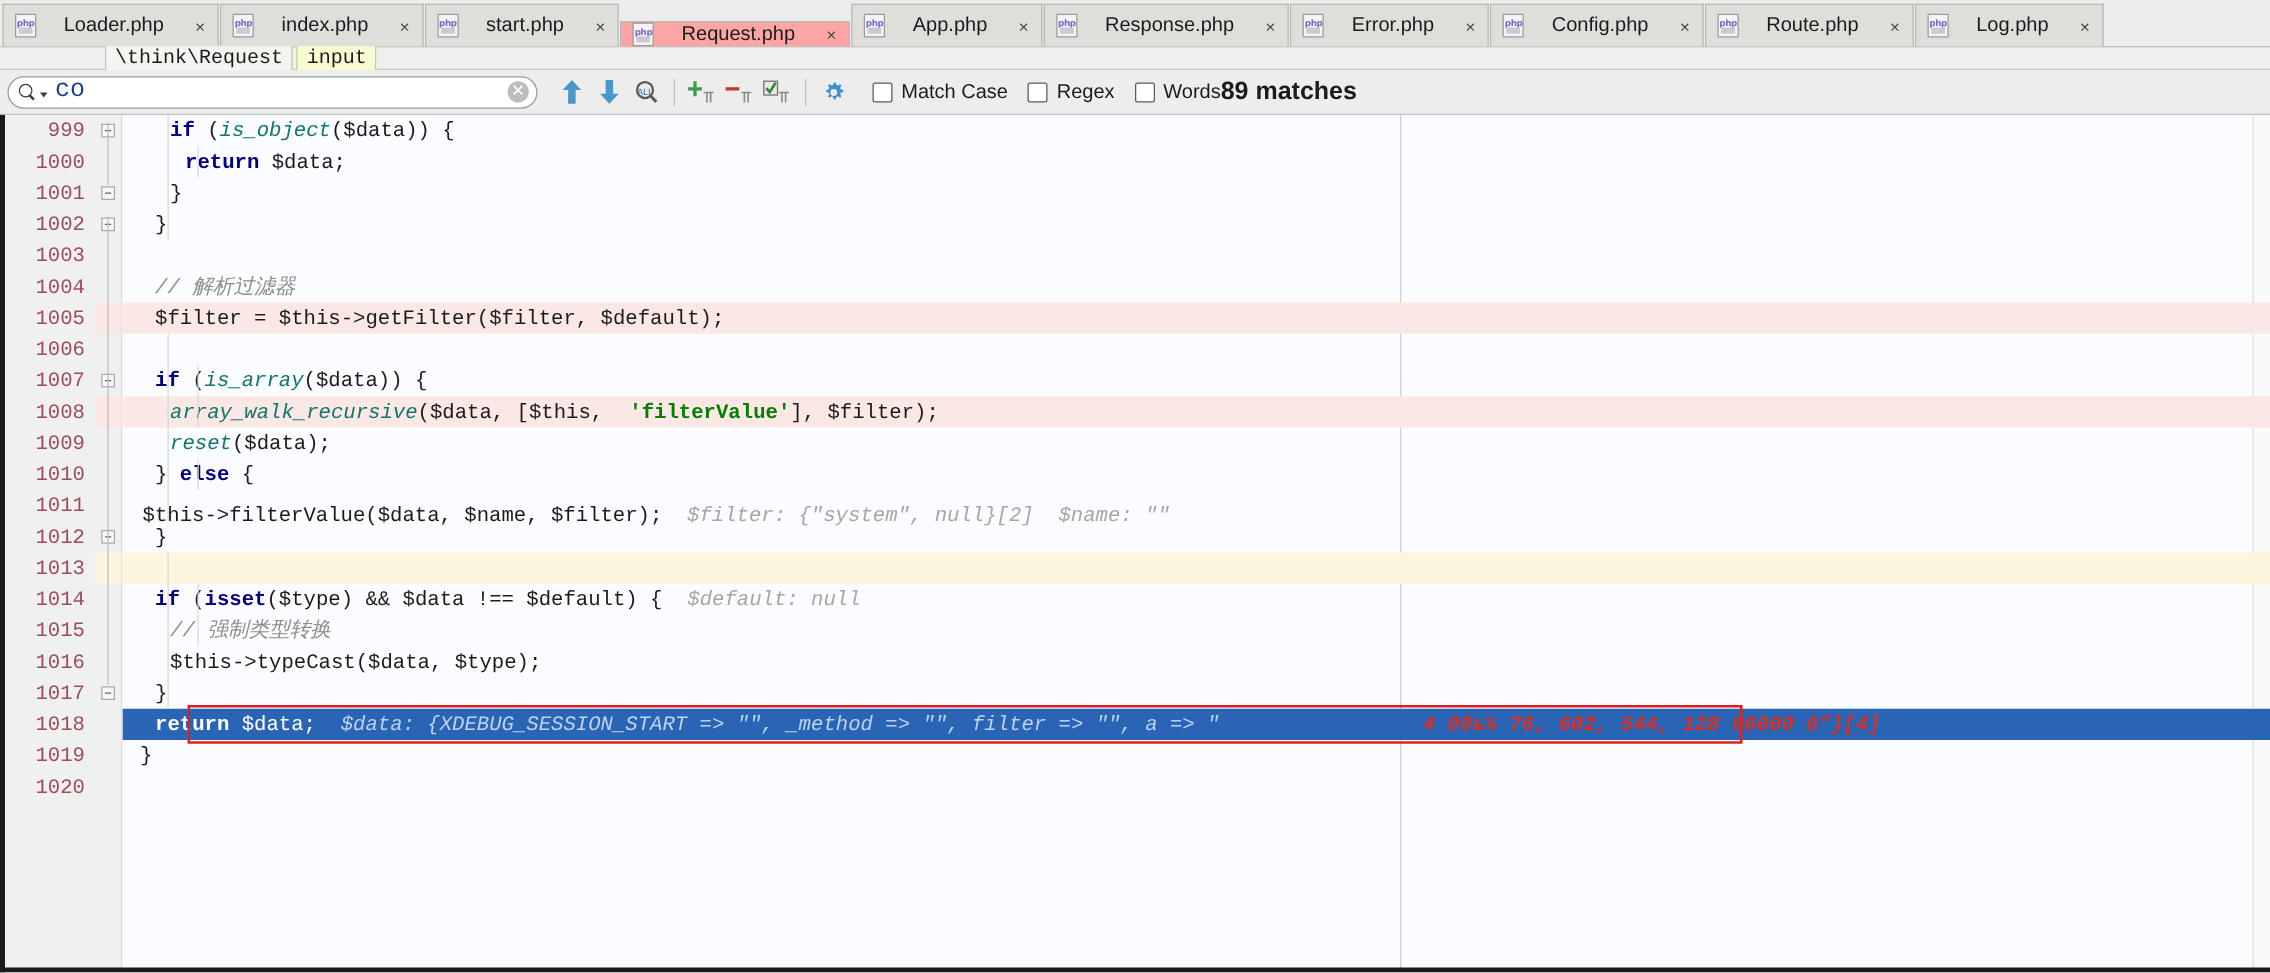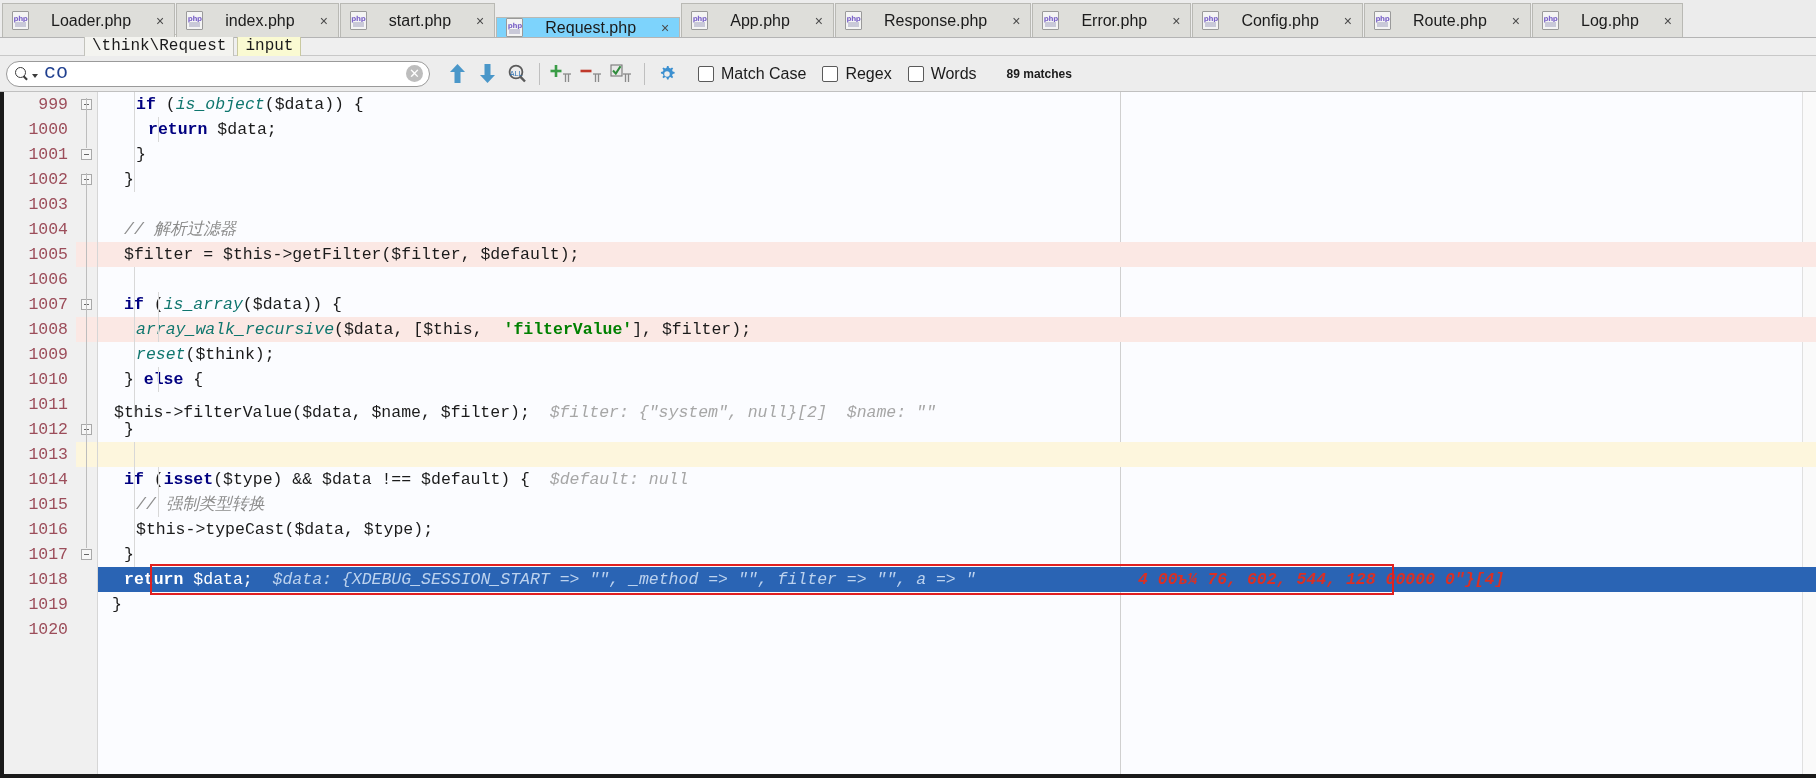--- a/index.html
+++ b/index.html
@@ -38,21 +38,21 @@
     border: 1px solid #b9b9b4;
     border-bottom: none;
     margin-right: 1px;
     font-size: 16px;
     color: #1b1b1b;
     white-space: nowrap;
     position: relative;
     justify-content: center;
   }
   .tab.active {
-    background: #7dd3fc;
+    background: #fca5a5;
     border-color: #b9b9b4;
     height: 20px;
     z-index: 3;
   }
   .tab-label { font-size: 16px; line-height: 1; }
   .tab-close {
     font-size: 14px;
     color: #4a4a4a;
     margin-left: 3px;
     line-height: 1;
@@ -211,24 +211,23 @@
     border: 1.5px solid #5a5a5a;
     background: #ffffff;
     border-radius: 2px;
   }
   .cb-label {
     font-size: 16px;
     color: #1b1b1b;
     white-space: nowrap;
   }
   .matches {
-    font-size: 12px;
+    font-size: 20px;
     font-weight: bold;
     color: #1b1b1b;
-    margin-left: 30px;
     white-space: nowrap;
     flex: 0 0 auto;
   }
 
   
   .editor-wrap {
     flex: 1 1 auto;
     display: flex;
     position: relative;
     background: #ffffff;
@@ -571,21 +570,21 @@
         <div class="codeline" style="top: 50px; padding-left: 38px;"><span class="var">}</span></div>
         <div class="codeline" style="top: 75px; padding-left: 26px;"><span class="var">}</span></div>
         <div class="codeline" style="top: 100px; padding-left: 14px;"></div>
         <div class="codeline" style="top: 125px; padding-left: 26px;"><span class="cmt">// 解析过滤器</span></div>
         <div class="row-bg bg-bp" style="top: 150px;"></div>
         <div class="codeline" style="top: 150px; padding-left: 26px;"><span class="var">$filter = $this-&gt;getFilter($filter, $default);</span></div>
         <div class="codeline" style="top: 175px; padding-left: 14px;"></div>
         <div class="codeline" style="top: 200px; padding-left: 26px;"><span class="kw">if</span><span class="var"> (</span><span class="fn">is_array</span><span class="var">($data)) {</span></div>
         <div class="row-bg bg-bp" style="top: 225px;"></div>
         <div class="codeline" style="top: 225px; padding-left: 38px;"><span class="fn">array_walk_recursive</span><span class="var">($data, [$this, </span><span class="str">'filterValue'</span><span class="var">], $filter);</span></div>
-        <div class="codeline" style="top: 250px; padding-left: 38px;"><span class="fn">reset</span><span class="var">($think);</span></div>
+        <div class="codeline" style="top: 250px; padding-left: 38px;"><span class="fn">reset</span><span class="var">($data);</span></div>
         <div class="codeline" style="top: 275px; padding-left: 26px;"><span class="var">} </span><span class="kw">else</span><span class="var"> {</span></div>
         <div class="codeline" style="top: 308px; padding-left: 16px;"><span class="var">$this-&gt;filterValue($data, $name, $filter);</span><span class="hint">  $filter: {"system", null}[2]  $name: ""</span></div>
         <div class="codeline" style="top: 325px; padding-left: 26px;"><span class="var">}</span></div>
         <div class="row-bg bg-warn" style="top: 350px;"></div>
         <div class="codeline" style="top: 350px; padding-left: 14px;"></div>
         <div class="codeline" style="top: 375px; padding-left: 26px;"><span class="kw">if</span><span class="var"> (</span><span class="kw">isset</span><span class="var">($type) &amp;&amp; $data !== $default) {</span><span class="hint">  $default: null</span></div>
         <div class="codeline" style="top: 400px; padding-left: 38px;"><span class="cmt">// 强制类型转换</span></div>
         <div class="codeline" style="top: 425px; padding-left: 38px;"><span class="var">$this-&gt;typeCast($data, $type);</span></div>
         <div class="codeline" style="top: 450px; padding-left: 26px;"><span class="var">}</span></div>
         <div class="row-bg bg-sel" style="top: 475px;"></div>

